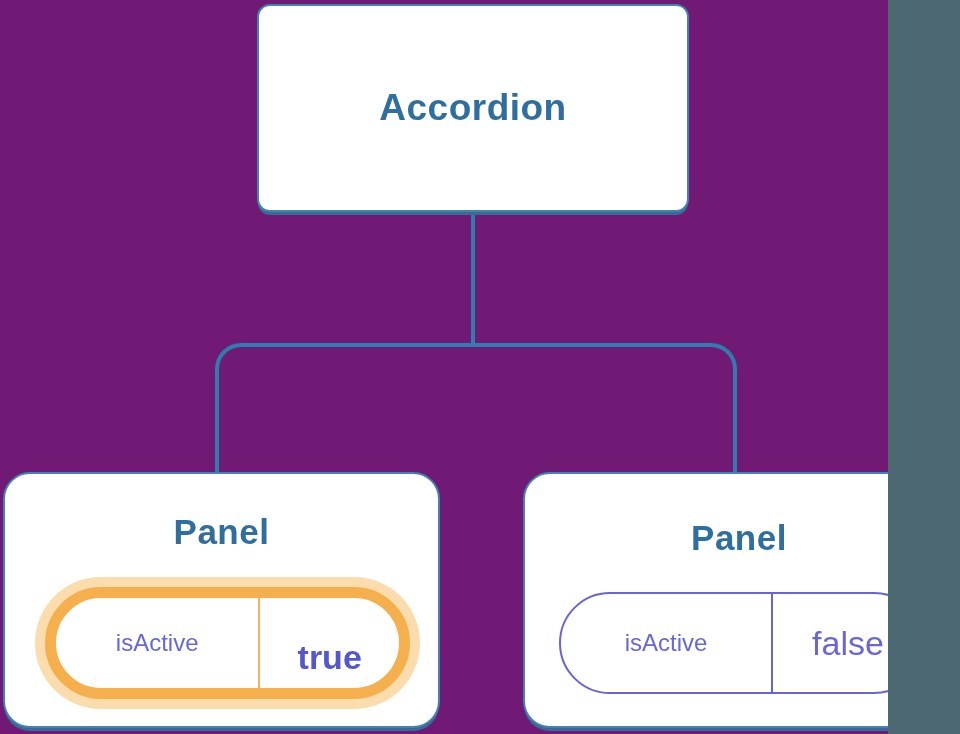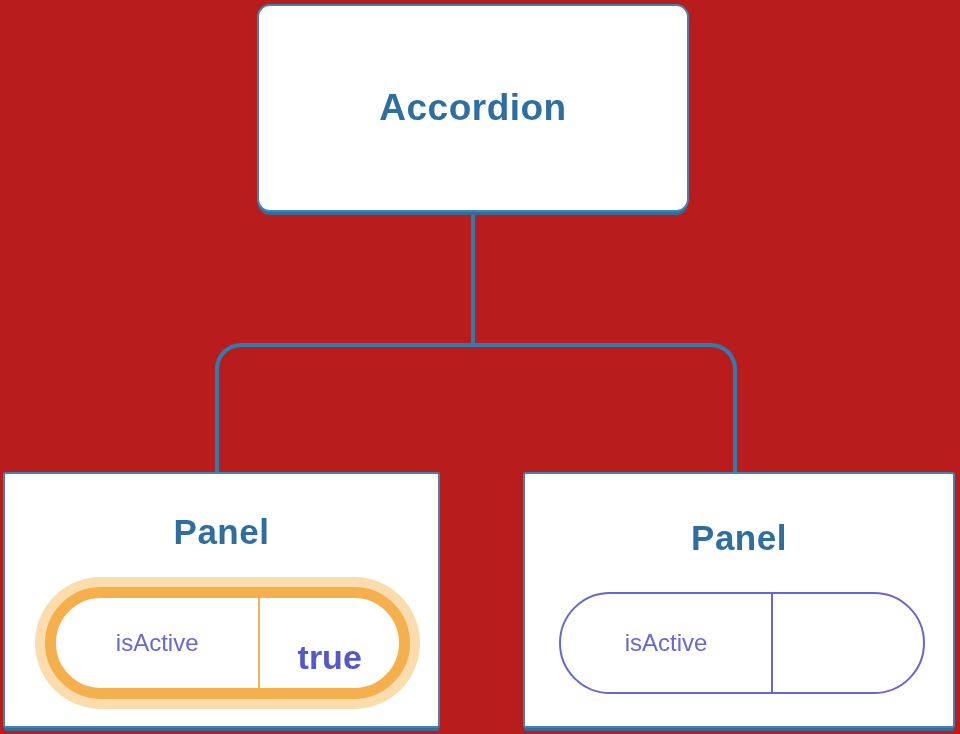--- a/index.html
+++ b/index.html
@@ -2,23 +2,23 @@
 <html><head>
 <meta charset="utf-8">
 <style>
   html, body { margin: 0; padding: 0; }
   body {
     font-family: "Liberation Sans", sans-serif;
     background: #4C6971;
   }
   .stage {
     position: relative;
-    width: 960px;
+    width: 888px;
     height: 734px;
-    background: #b91c1c;
+    background: #701a75;
     overflow: hidden;
   }
 
   
   .node {
     position: absolute;
     background: #FFFFFF;
     border: 2px solid #4183B3;
     box-shadow: 0 4px 0 -1px #356B94;
     box-sizing: border-box;
@@ -29,21 +29,21 @@
     border-radius: 13px;
     display: flex; align-items: center; justify-content: center;
   }
   .node-root .node-label {
     color: #2E6F9F;
     font-size: 37px;
     font-weight: 600;
     letter-spacing: 0.5px;
   }
   .panel {
-    border-radius: 3px;
+    border-radius: 27px;
   }
   .panel-left  { left: 3px;   top: 472px; width: 437px; height: 256px; }
   .panel-right { left: 523px; top: 472px; width: 432px; height: 256px; }
 
   .panel-title {
     position: absolute;
     left: 0; width: 100%;
     text-align: center;
     color: #2E6F9F;
     font-size: 35px;
@@ -155,16 +155,19 @@
 
   </div>
 
   <div class="node panel panel-right">
     <div class="panel-title">Panel</div>
 
     <div class="pill-plain">
       <div class="seg seg-name">
         <span class="pill-text">isActive</span>
       </div>
+      <div class="seg seg-value">
+        <span class="pill-value">false</span>
+      </div>
     </div>
   </div>
 
 </div>
 
 </body></html>

